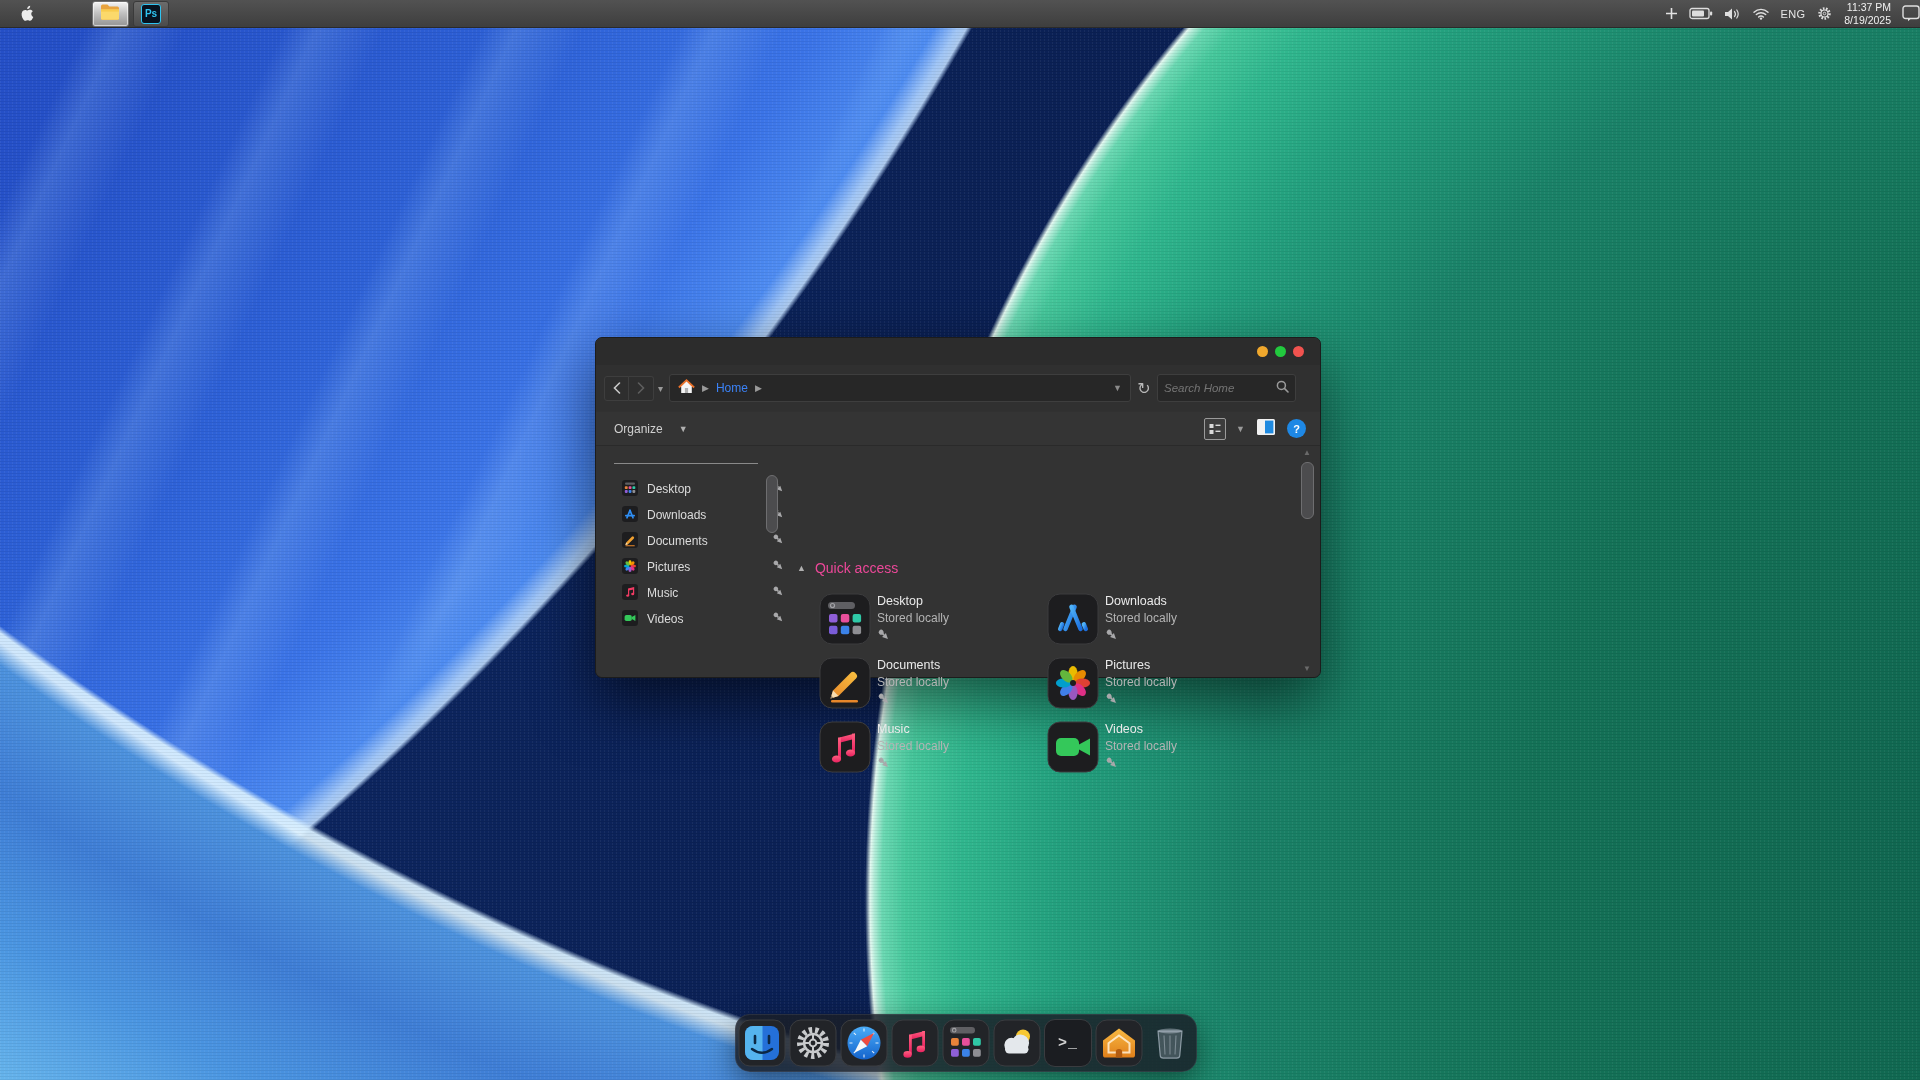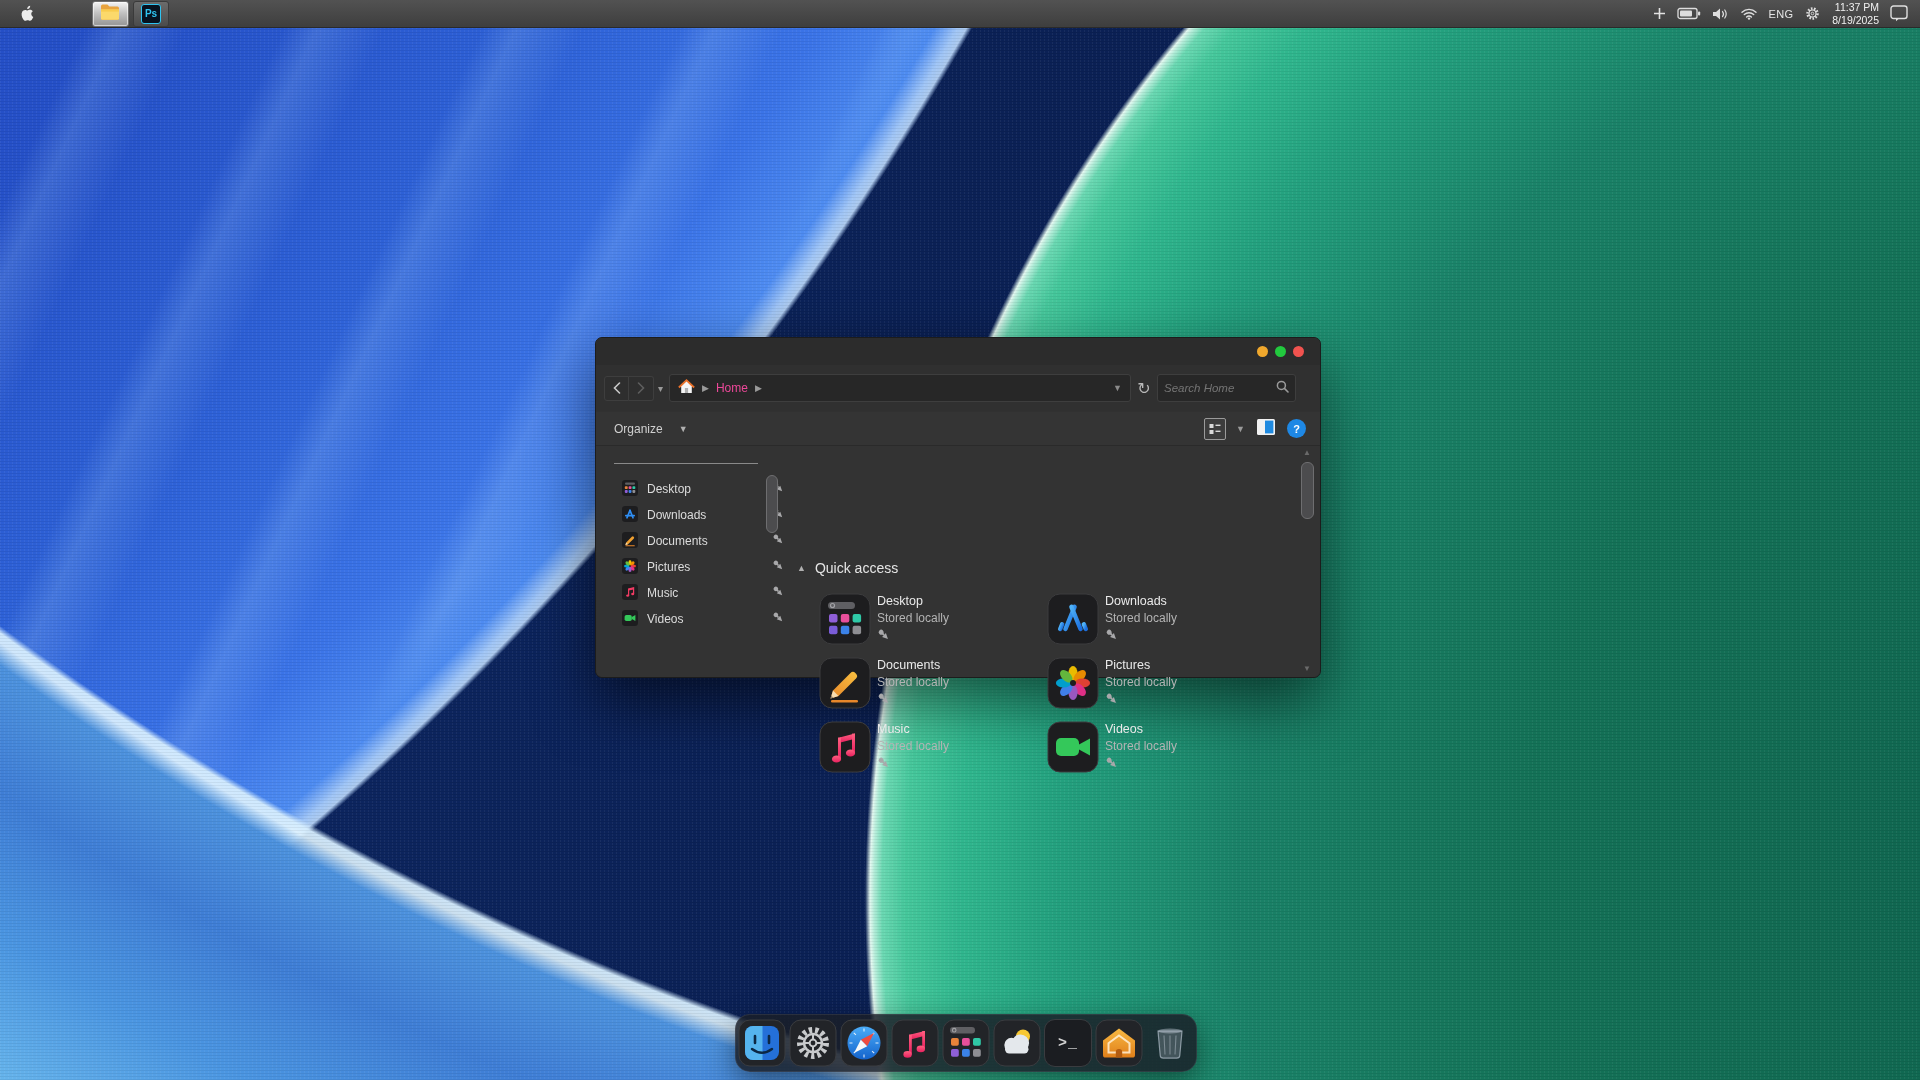--- a/index.html
+++ b/index.html
@@ -39,21 +39,21 @@
     background:linear-gradient(#525252,#3e3e3e); border-bottom:1px solid #2a2a2a;
     display:flex; align-items:center; color:#e6e6e6; }
   .mb-left { display:flex; align-items:center; height:100%; }
   .apple { width:38px; display:flex; justify-content:center; align-items:center; margin-left:8px; }
   .tb-btn { height:26px; margin:1px 2px; padding:0 7px; display:flex; align-items:center; border-radius:3px; }
   .tb-btn.active { background:linear-gradient(#f4f4f4,#c2c2c2 45%,#9c9c9c 90%); border:1px solid #6f6f6f;
     box-shadow:inset 0 0 0 1px rgba(255,255,255,.55); margin-left:46px; }
   .tb-btn.idle { background:linear-gradient(#6b6b6b,#4b4b4b); border:1px solid #3a3a3a; }
   .ps-chip { width:20px; height:20px; background:#07121f; border:1.5px solid #2fc3f0; border-radius:3px;
     color:#2fc3f0; font-size:10px; font-weight:bold; display:flex; align-items:center; justify-content:center; }
-  .mb-right { margin-left:auto; display:flex; align-items:center; gap:11px; padding-right:12px; }
+  .mb-right { margin-left:auto; display:flex; align-items:center; gap:11px; }
   .mb-ico { display:flex; align-items:center; }
   .lang { font-size:11px; letter-spacing:.3px; }
   .clock { text-align:right; font-size:10.5px; line-height:1.2; color:#f0f0f0; }
 
   
   #win { position:absolute; left:595px; top:337px; width:726px; height:341px; z-index:10;
     background:#313131; border-radius:7px; border:1px solid #1c1c1c;
     box-shadow:0 24px 60px rgba(0,0,0,.55); color:#dcdcdc; font-size:12px; }
   .titlebar { position:absolute; left:0; top:0; right:0; height:27px; background:#2c2c2c;
     border-radius:7px 7px 0 0; }
@@ -65,21 +65,21 @@
     display:flex; align-items:center; }
   .navbtn { width:25px; height:25px; border:1px solid #3e3e3e; background:#2e2e2e;
     display:flex; align-items:center; justify-content:center; }
   .navbtn.back { margin-left:8px; border-radius:3px 0 0 3px; }
   .navbtn.fwd { border-radius:0 3px 3px 0; border-left:none; }
   .histchev { color:#9a9a9a; font-size:10px; margin:0 6px 0 4px; }
   .addrbar { width:462px; height:28px; background:#272727; border:1px solid #3e3e3e; border-radius:3px;
     display:flex; align-items:center; padding:0 8px; }
   .crumb { display:flex; align-items:center; gap:7px; }
   .crumb-sep { color:#9a9a9a; font-size:9px; }
-  .crumb-txt { color:#ec4899; font-size:12px; }
+  .crumb-txt { color:#3b82f6; font-size:12px; }
   .addr-dd { margin-left:auto; color:#8a8a8a; font-size:9px; }
   .refresh { width:26px; display:flex; justify-content:center; color:#b8b8b8; font-size:16px; }
   .searchbox { width:139px; height:28px; background:#272727; border:1px solid #3e3e3e; border-radius:3px;
     display:flex; align-items:center; padding:0 6px;justify-content:center; }
   .searchbox input { flex:1; min-width:0; background:transparent; border:none; outline:none;
     color:#cfcfcf; font-size:11.5px; font-style:italic; font-family:inherit; }
 
   .toolbar { position:absolute; left:0; top:74px; right:0; height:34px; background:#343434;
     border-bottom:1px solid #2a2a2a; display:flex; align-items:center; }
   .organize { margin-left:18px; display:flex; align-items:center; gap:16px; color:#d0d0d0; }
@@ -93,21 +93,21 @@
   .winbody { position:absolute; left:0; top:108px; right:0; bottom:0; background:#333; border-radius:0 0 7px 7px; }
   .side-divider { position:absolute; left:18px; top:17px; width:144px; height:1px; background:#8a8a8a; }
   .side-item { position:absolute; left:26px; width:140px; height:22px; display:flex; align-items:center; gap:9px; }
   .side-label { color:#dcdcdc; font-size:12px; }
   .side-pin { position:absolute; left:150px; }
   .mini-sb { position:absolute; left:170px; top:29px; width:12px; height:58px; background:#4c4c4e;
     border:1px solid #6e6e70; border-radius:6px; }
 
   .qa-head { position:absolute; left:201px; top:114px; display:flex; align-items:center; gap:9px; }
   .qa-tri { color:#b0b0b0; font-size:9px; }
-  .qa-title { color:#e5e5e5; font-size:14px; }
+  .qa-title { color:#ec4899; font-size:14px; }
   .tile { position:absolute; width:215px; height:54px; }
   .tile .ticon { position:absolute; left:0; top:0; width:52px; height:52px; }
   .tile .ttitle { position:absolute; left:58px; top:1px; color:#eaeaea; font-size:12.5px; }
   .tile .tsub { position:absolute; left:58px; top:18px; color:#b4b4b4; font-size:12px; }
   .tile .tpin { position:absolute; left:58px; top:35px; }
   .scroll-track { position:absolute; right:6px; top:4px; width:13px; bottom:6px; }
   .scroll-thumb { position:absolute; left:0; top:12px; width:13px; height:57px; background:#4c4c4e;
     border:1px solid #6e6e70; border-radius:6px; }
   .scroll-arrow { position:absolute; left:2px; color:#6a6a6a; font-size:8px; }
 

